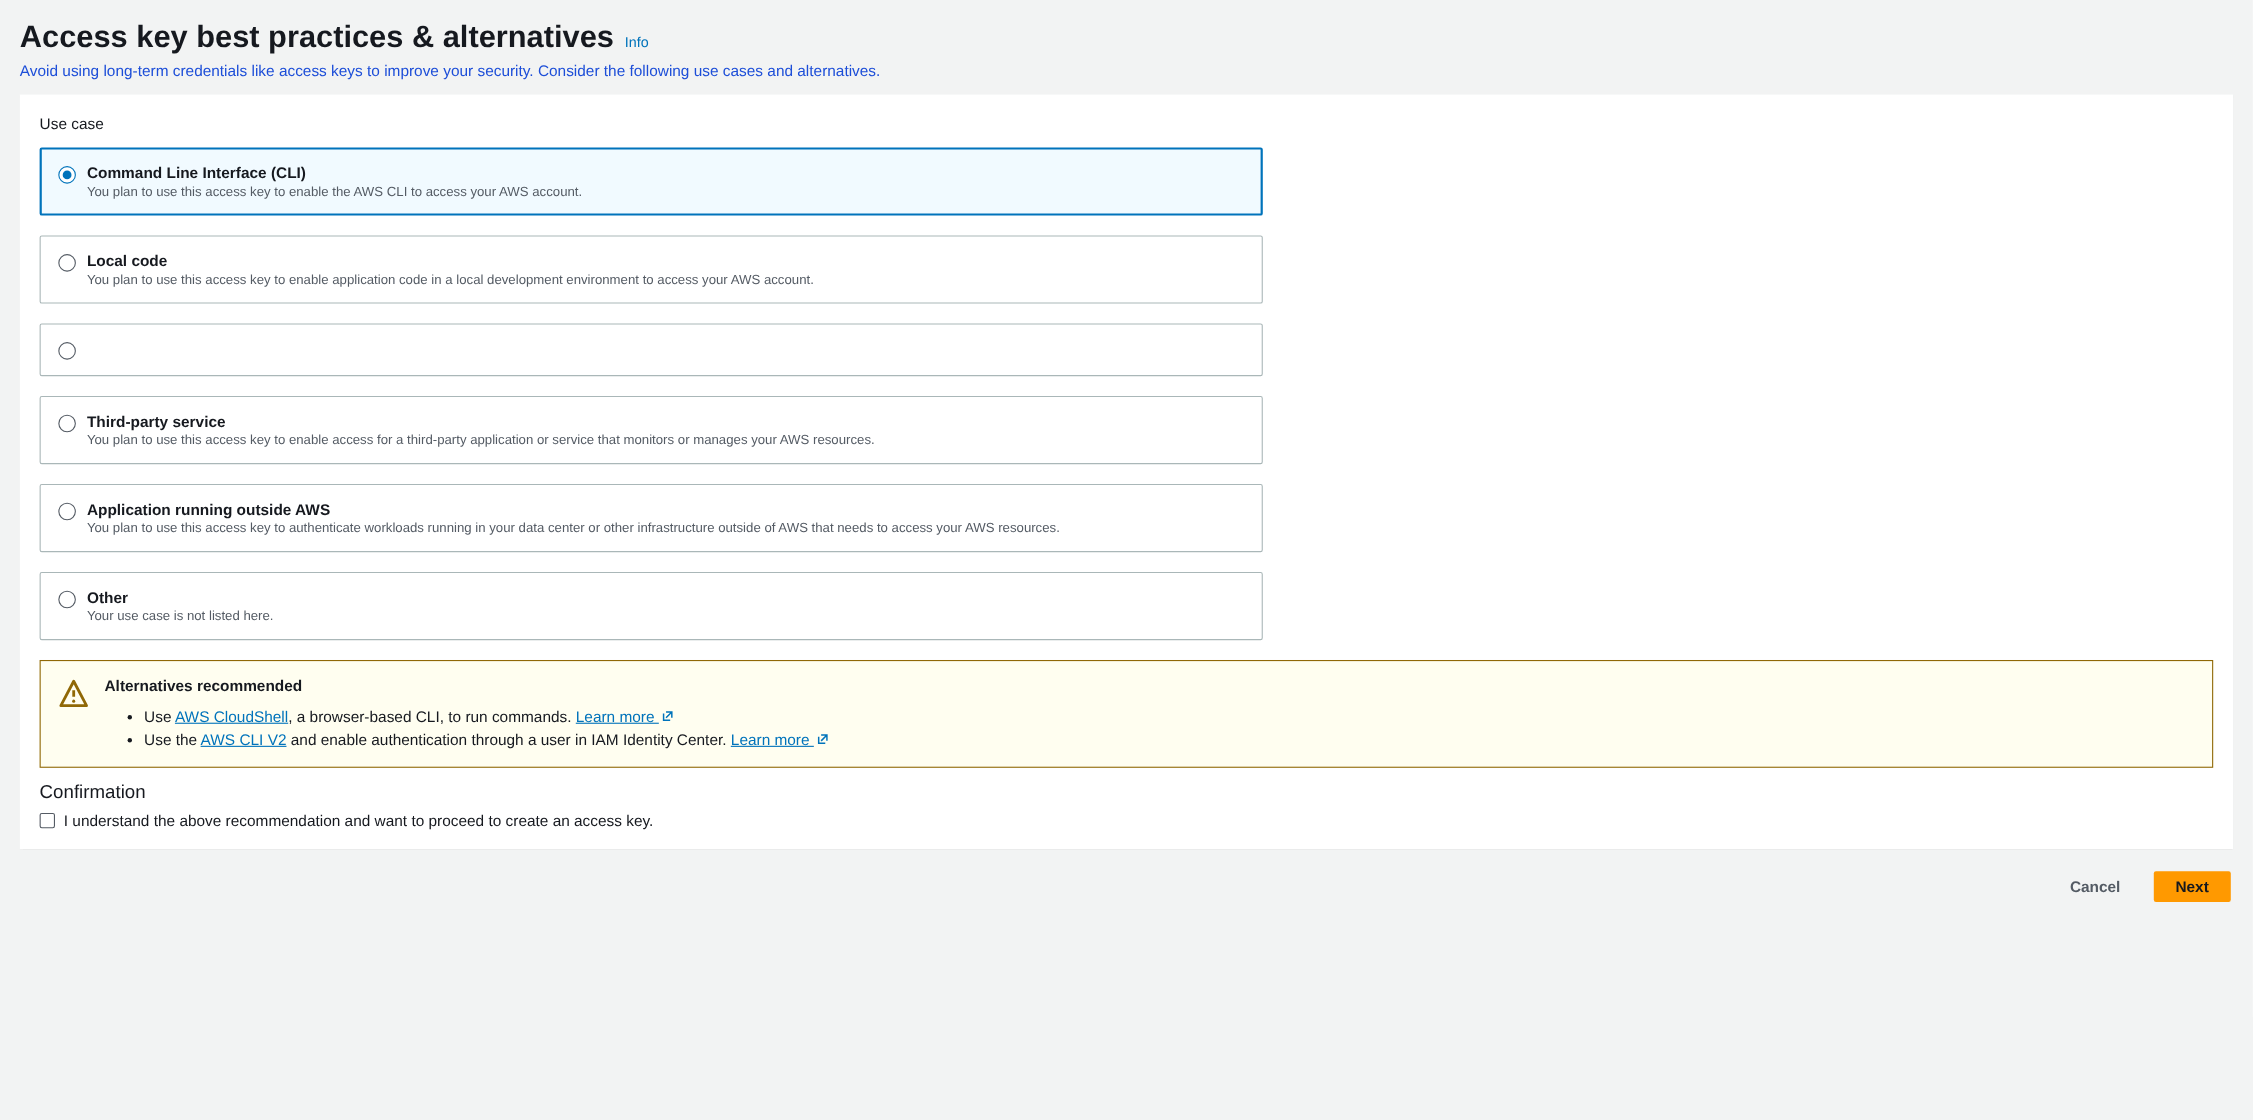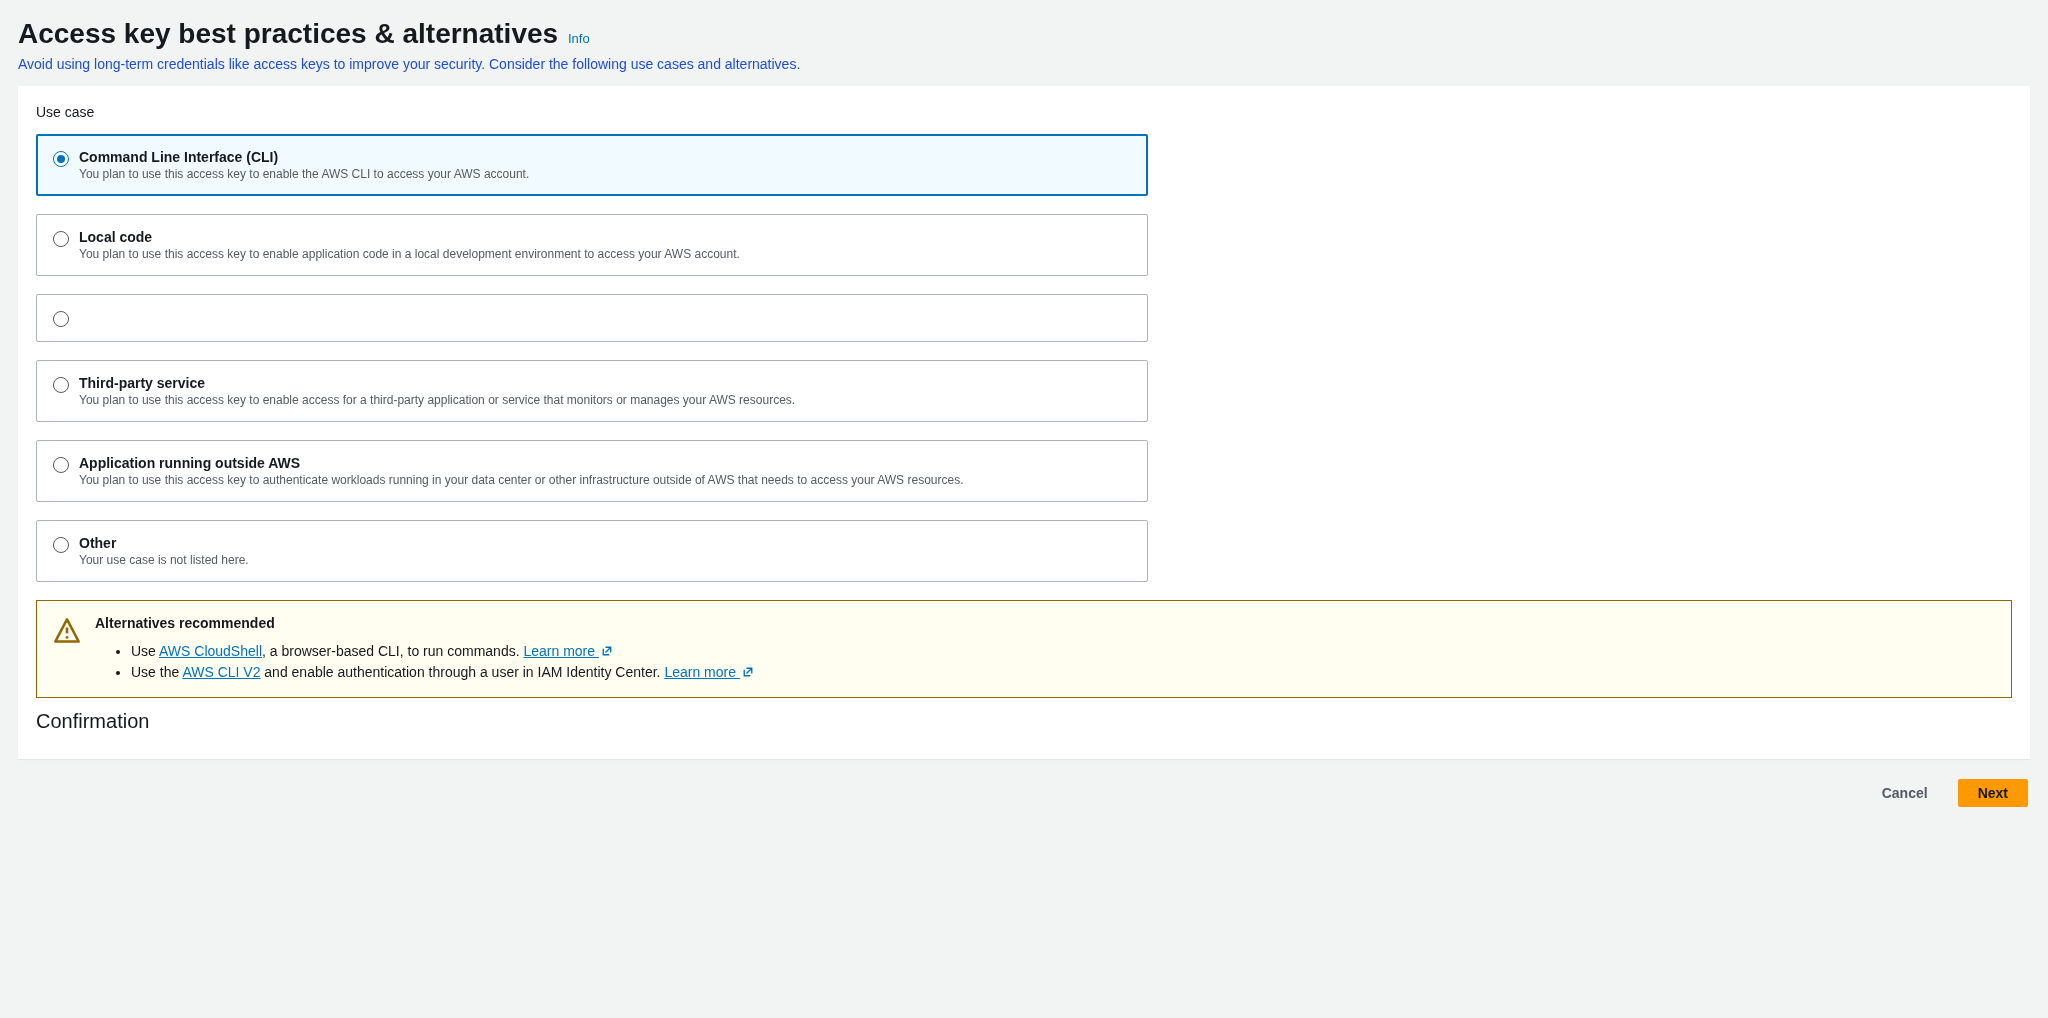--- a/index.html
+++ b/index.html
@@ -86,21 +86,21 @@
       width: 28px; height: 28px;
       flex-shrink: 0;
       margin-top: 2px;
     }
     .alert-title { font-weight: 700; font-size: 14px; margin-bottom: 10px; }
     .alert ul { list-style: disc; padding-left: 36px; }
     .alert li { font-size: 14px; line-height: 1.5; }
     .link { color: #0073bb; text-decoration: underline; cursor: pointer; }
     .ext-icon { width: 12px; height: 12px; display: inline-block; vertical-align: -1px; margin-left: 2px; }
     .confirmation { margin-top: 12px; }
-    .confirm-label { font-size: 20px; font-weight: 400; margin-bottom: 8px; }
+    .confirm-label { font-size: 17px; font-weight: 400; margin-bottom: 8px; }
     .checkbox-row { display: flex; align-items: center; gap: 8px; }
     .checkbox {
       width: 14px; height: 14px;
       border: 1px solid #545b64;
       border-radius: 2px;
       background: #fff;
       flex-shrink: 0;
     }
     .footer {
       display: flex;
@@ -192,19 +192,23 @@
           <span>Use the </span><span class="link">AWS CLI V2</span><span> and enable authentication through a user in IAM Identity Center. </span><span class="link"><span>Learn more </span><svg class="ext-icon" viewBox="0 0 16 16">
                 <path d="M6 3h7v7M13 3L6 10M11 13H3V5" fill="none" stroke="#0073bb" stroke-width="1.8"></path>
               </svg></span>
         </li>
       </ul>
     </div>
   </div>
 
   <div class="confirmation">
     <div class="confirm-label">Confirmation</div>
+    <label class="checkbox-row">
+      <span class="checkbox"></span>
+      <span>I understand the above recommendation and want to proceed to create an access key.</span>
+    </label>
   </div>
 </div>
 
 <div class="footer">
   <button class="btn btn-cancel">Cancel</button>
   <button class="btn btn-next">Next</button>
 </div>
 
 </body></html>

